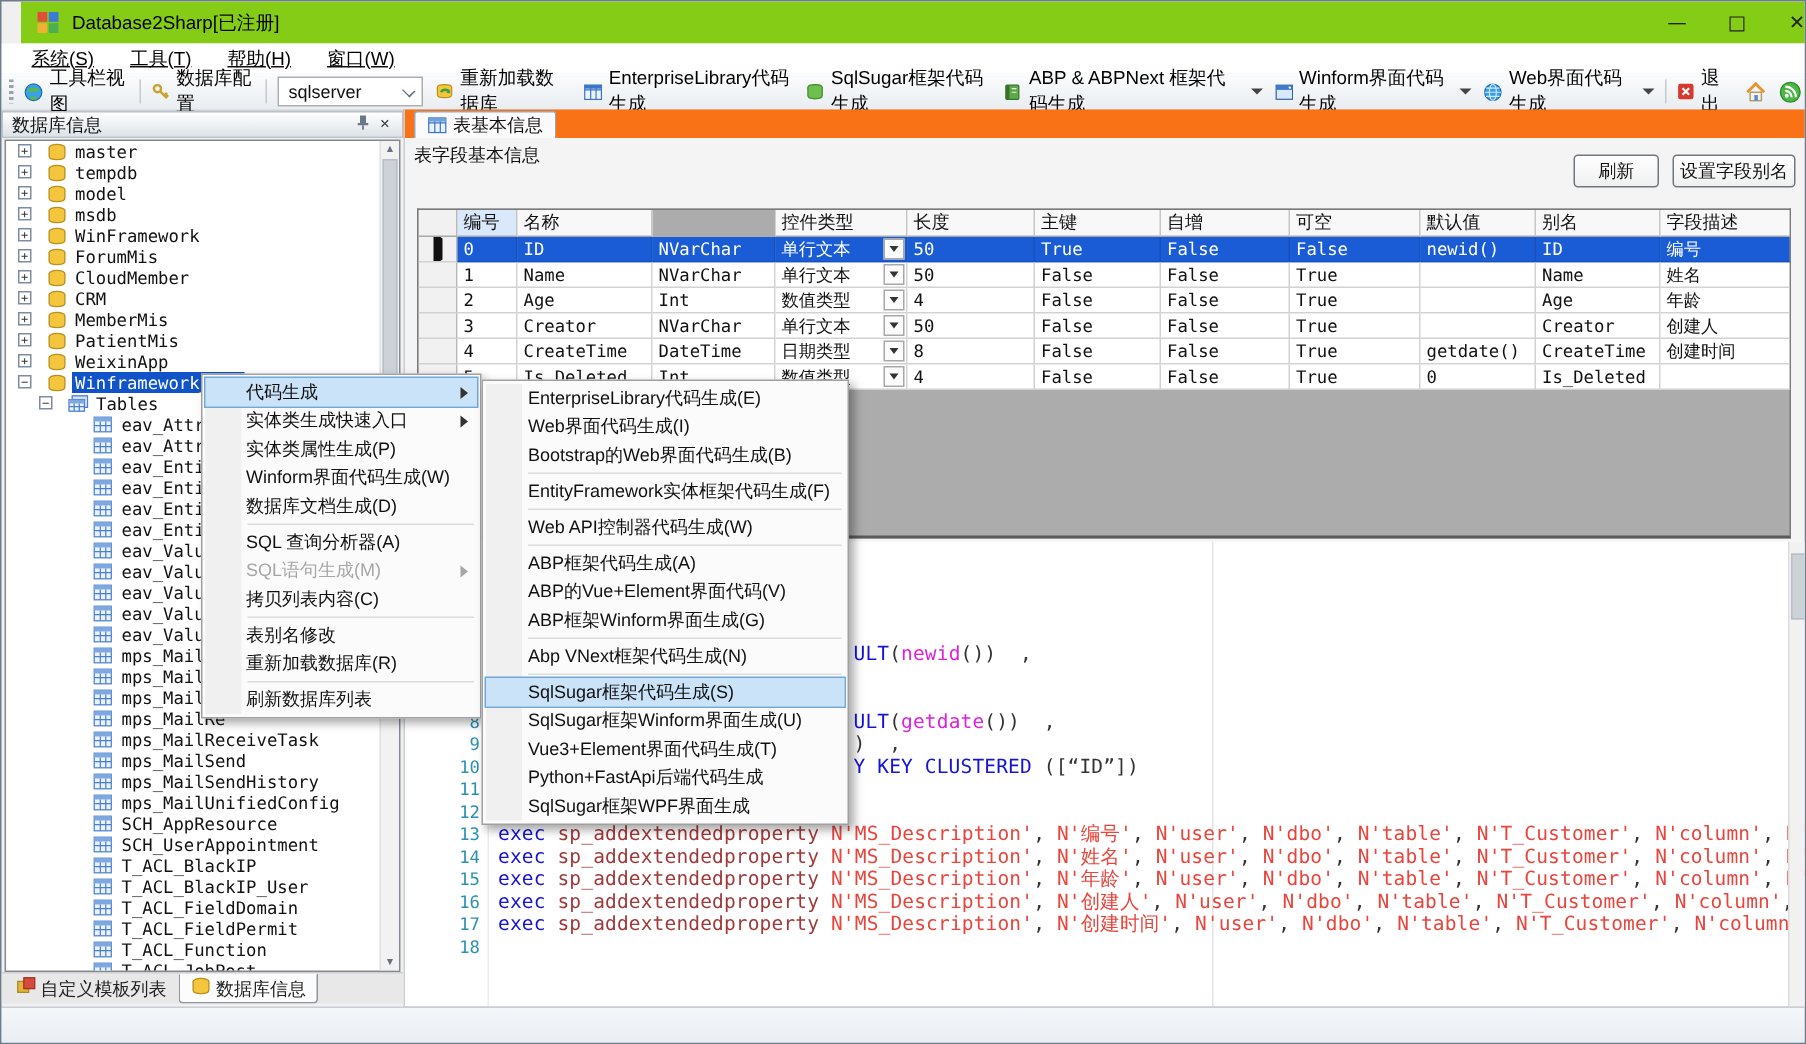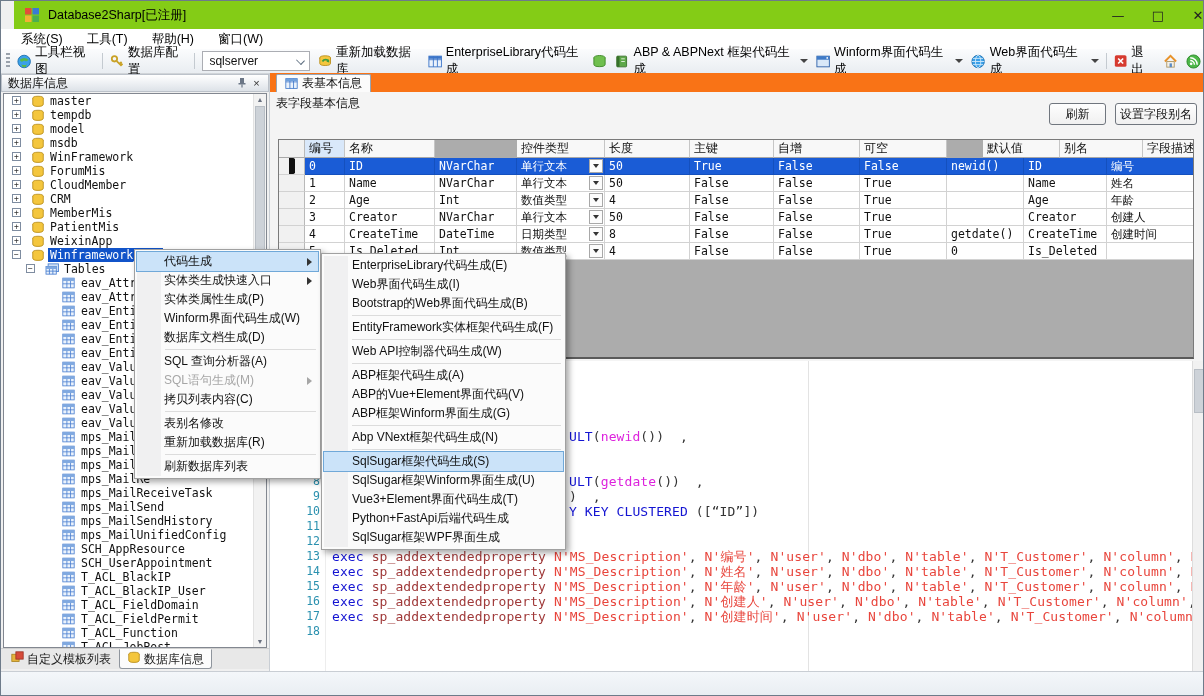--- a/index.html
+++ b/index.html
@@ -9,21 +9,21 @@
   
   .titlebar { position:absolute; left:13px; top:0; width:1204px; height:28px; background:#84cc16;
               display:flex; align-items:center; }
   .titlebar .appicon { margin-left:10px; width:16px; height:16px; }
   .titlebar .title { margin-left:8px; font-size:12.5px; color:#000; }
   .wincontrols { position:absolute; right:0; top:0; height:28px; display:flex; }
   .winbtn { width:40px; height:28px; display:flex; align-items:center; justify-content:center;
             color:#222; font-size:13px; font-family:"DejaVu Sans",sans-serif; }
   
   .menubar { position:absolute; left:0; top:28px; width:1204px; height:20px; background:#FFFFFF;
-             display:flex; align-items:center; padding-left:8px; }
+             display:flex; align-items:center; padding-left:8px;text-decoration:underline; }
   .menubar .mitem { padding:2px 12px; font-size:12.5px; color:#000; }
   
   .toolbar { position:absolute; left:0; top:48px; width:1204px; height:25px;
              background:linear-gradient(#FBFCFD,#E9EDF1); border-bottom:1px solid #D0D4D8;
              display:flex; align-items:center; padding-left:2px; }
   .grip { width:4px; height:16px; margin:0 3px;
           background:repeating-linear-gradient(#9AA2AC 0 2px, transparent 2px 4px); }
   .tbtn { display:flex; align-items:center; gap:4px; padding:2px 4px; font-size:12.5px; color:#000; }
   .tsep { width:1px; height:16px; background:#C4CAD0; margin:0 3px; }
   .caret-down { width:0; height:0; border-left:4px solid transparent; border-right:4px solid transparent;
@@ -185,20 +185,21 @@
           <path d="M1 6 H15 M6 2 V14 M10.5 2 V14" stroke="#3B74C8"></path>
           <rect x="1" y="2" width="14" height="3" fill="#3B74C8"></rect>
         </svg>
       <span>EnterpriseLibrary代码生成</span>
     </div>
     <div class="tbtn">
       <svg width="15" height="15" viewBox="0 0 16 16">
           <ellipse cx="8" cy="4" rx="6" ry="2.4" fill="#6FBF4E" stroke="#3F8A2A"></ellipse>
           <path d="M2 4 V11 Q2 13.5 8 13.5 Q14 13.5 14 11 V4" fill="#6FBF4E" stroke="#3F8A2A"></path>
         </svg>
+      <span>SqlSugar框架代码生成</span>
     </div>
     <div class="tbtn">
       <svg width="15" height="15" viewBox="0 0 16 16">
           <rect x="2" y="2" width="11" height="12" rx="1" fill="#5DA849" stroke="#37702A"></rect>
           <rect x="2" y="2" width="3" height="12" fill="#37702A"></rect>
           <path d="M7 5 H11 M7 8 H11" stroke="#E9F5E4"></path>
         </svg>
       <span>ABP &amp; ABPNext 框架代码生成</span>
       <i class="caret-down"></i>
     </div>
@@ -629,21 +630,21 @@
       <div class="grow hdr">
         <div class="gcell rowsel" style="width: 26px;"></div>
         <div class="gcell sortcol" style="width: 40px;">编号</div>
         <div class="gcell" style="width: 90px;">名称</div>
         <div class="gcell" style="width: 82px; margin-top: 36px;">字段类型</div>
         <div class="gcell" style="width: 88px;">控件类型</div>
         <div class="gcell" style="width: 85px;">长度</div>
         <div class="gcell" style="width: 84px;">主键</div>
         <div class="gcell" style="width: 86px;">自增</div>
         <div class="gcell" style="width: 87px;">可空</div>
-        <div class="gcell" style="width: 77px; margin-left: 36px;">默认值</div>
+        <div class="gcell" style="width: 77px;">默认值</div>
         <div class="gcell" style="width: 83px;">别名</div>
         <div class="gcell" style="width: 88px;">字段描述</div>
       </div>
       <div class="grow selected">
         <div class="gcell rowsel" style="width: 26px;"><i class="rowarrow"></i></div>
         <div class="gcell" style="width: 40px;"><span>0</span></div>
         <div class="gcell" style="width: 90px;"><span>ID</span></div>
         <div class="gcell" style="width: 82px;"><span>NVarChar</span></div>
         <div class="gcell" style="width: 88px;"><span>单行文本</span><span class="ddbtn">
             <i></i>

